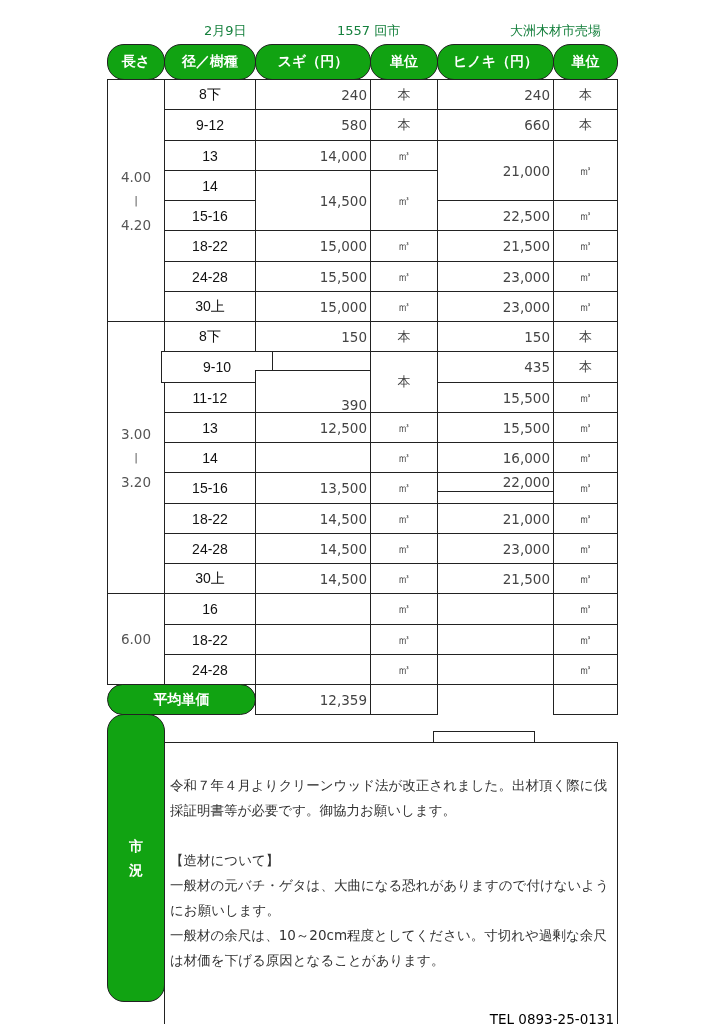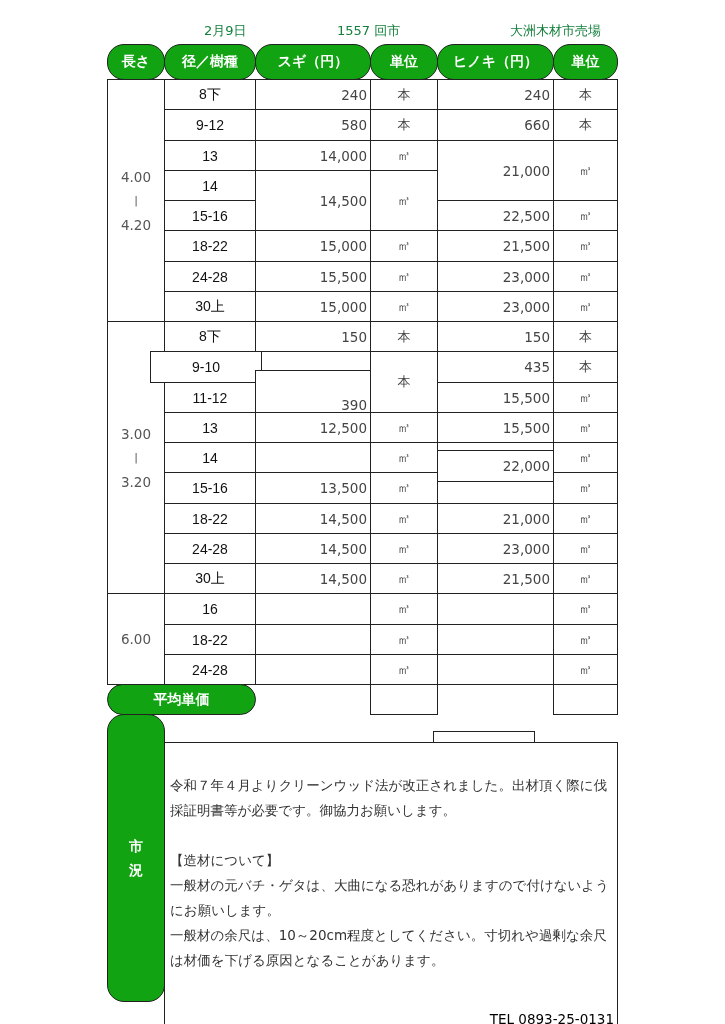--- a/index.html
+++ b/index.html
@@ -87,42 +87,42 @@
       <div class="cell dia" style="left: 57px; top: 247px; width: 92px; height: 31px;">30上</div>
       <div class="cell num" style="left: 148px; top: 247px; width: 116px; height: 31px;">15,000</div>
       <div class="cell unit" style="left: 263px; top: 247px; width: 68px; height: 31px;">㎥</div>
       <div class="cell num" style="left: 330px; top: 247px; width: 117px; height: 31px;">23,000</div>
       <div class="cell unit" style="left: 446px; top: 247px; width: 65px; height: 31px;">㎥</div>
       <div class="cell dia" style="left: 57px; top: 277px; width: 92px; height: 31px;">8下</div>
       <div class="cell num" style="left: 148px; top: 277px; width: 116px; height: 31px;">150</div>
       <div class="cell unit" style="left: 263px; top: 277px; width: 68px; height: 31px;">本</div>
       <div class="cell num" style="left: 330px; top: 277px; width: 117px; height: 31px;">150</div>
       <div class="cell unit" style="left: 446px; top: 277px; width: 65px; height: 31px;">本</div>
-      <div class="cell dia" style="left: 43px; top: 307px; width: 112px; height: 32px;">9-10</div>
+      <div class="cell dia" style="left: 54px; top: 307px; width: 112px; height: 32px;">9-10</div>
       <div class="cell num" style="left: 148px; top: 307px; width: 116px; height: 70px; margin-top: 19px;">390</div>
       <div class="cell unit" style="left: 263px; top: 307px; width: 68px; height: 62px;">本</div>
       <div class="cell num" style="left: 330px; top: 307px; width: 117px; height: 32px;">435</div>
       <div class="cell unit" style="left: 446px; top: 307px; width: 65px; height: 32px;">本</div>
       <div class="cell dia" style="left: 57px; top: 338px; width: 92px; height: 31px;">11-12</div>
       <div class="cell num" style="left: 330px; top: 338px; width: 117px; height: 31px;">15,500</div>
       <div class="cell unit" style="left: 446px; top: 338px; width: 65px; height: 31px;">㎥</div>
       <div class="cell dia" style="left: 57px; top: 368px; width: 92px; height: 31px;">13</div>
       <div class="cell num" style="left: 148px; top: 368px; width: 116px; height: 31px;">12,500</div>
       <div class="cell unit" style="left: 263px; top: 368px; width: 68px; height: 31px;">㎥</div>
       <div class="cell num" style="left: 330px; top: 368px; width: 117px; height: 31px;">15,500</div>
       <div class="cell unit" style="left: 446px; top: 368px; width: 65px; height: 31px;">㎥</div>
       <div class="cell dia" style="left: 57px; top: 398px; width: 92px; height: 31px;">14</div>
       <div class="cell num" style="left: 148px; top: 398px; width: 116px; height: 31px;"></div>
       <div class="cell unit" style="left: 263px; top: 398px; width: 68px; height: 31px;">㎥</div>
       <div class="cell num" style="left: 330px; top: 398px; width: 117px; height: 31px;">16,000</div>
       <div class="cell unit" style="left: 446px; top: 398px; width: 65px; height: 31px;">㎥</div>
       <div class="cell dia" style="left: 57px; top: 428px; width: 92px; height: 32px;">15-16</div>
       <div class="cell num" style="left: 148px; top: 428px; width: 116px; height: 32px;">13,500</div>
       <div class="cell unit" style="left: 263px; top: 428px; width: 68px; height: 32px;">㎥</div>
-      <div class="cell num" style="left: 330px; top: 406px; width: 117px; height: 32px; padding-left: 48px;">22,000</div>
+      <div class="cell num" style="left: 330px; top: 428px; width: 117px; height: 20px; padding-left: 48px;">22,000</div>
       <div class="cell unit" style="left: 446px; top: 428px; width: 65px; height: 32px;">㎥</div>
       <div class="cell dia" style="left: 57px; top: 459px; width: 92px; height: 31px;">18-22</div>
       <div class="cell num" style="left: 148px; top: 459px; width: 116px; height: 31px;">14,500</div>
       <div class="cell unit" style="left: 263px; top: 459px; width: 68px; height: 31px;">㎥</div>
       <div class="cell num" style="left: 330px; top: 459px; width: 117px; height: 31px;">21,000</div>
       <div class="cell unit" style="left: 446px; top: 459px; width: 65px; height: 31px;">㎥</div>
       <div class="cell dia" style="left: 57px; top: 489px; width: 92px; height: 31px;">24-28</div>
       <div class="cell num" style="left: 148px; top: 489px; width: 116px; height: 31px;">14,500</div>
       <div class="cell unit" style="left: 263px; top: 489px; width: 68px; height: 31px;">㎥</div>
       <div class="cell num" style="left: 330px; top: 489px; width: 117px; height: 31px;">23,000</div>
@@ -143,20 +143,21 @@
       <div class="cell num" style="left: 330px; top: 580px; width: 117px; height: 31px;"></div>
       <div class="cell unit" style="left: 446px; top: 580px; width: 65px; height: 31px;">㎥</div>
       <div class="cell dia" style="left: 57px; top: 610px; width: 92px; height: 31px;">24-28</div>
       <div class="cell num" style="left: 148px; top: 610px; width: 116px; height: 31px;"></div>
       <div class="cell unit" style="left: 263px; top: 610px; width: 68px; height: 31px;">㎥</div>
       <div class="cell num" style="left: 330px; top: 610px; width: 117px; height: 31px;"></div>
       <div class="cell unit" style="left: 446px; top: 610px; width: 65px; height: 31px;">㎥</div>
     </div>
 
   <div class="cell green" style="left:0;top:640px;width:149px;height:31px;">平均単価</div>
+  <div class="cell num" style="left:148px;top:640px;width:116px;height:31px;">12,359</div>
   <div class="cell" style="left:263px;top:640px;width:68px;height:31px;"></div>
   <div class="cell num" style="left:326px;top:640px;width:102px;height:31px;margin-top:47px;">19,479</div>
   <div class="cell" style="left:446px;top:640px;width:65px;height:31px;"></div>
 
   <div class="cell green vert" style="left:0;top:670px;width:58px;height:288px;">
     <span>市</span>
     <span>況</span>
   </div>
   <div class="notes" style="left:57px;top:698px;width:454px;height:288px;">
     <div class="body">

